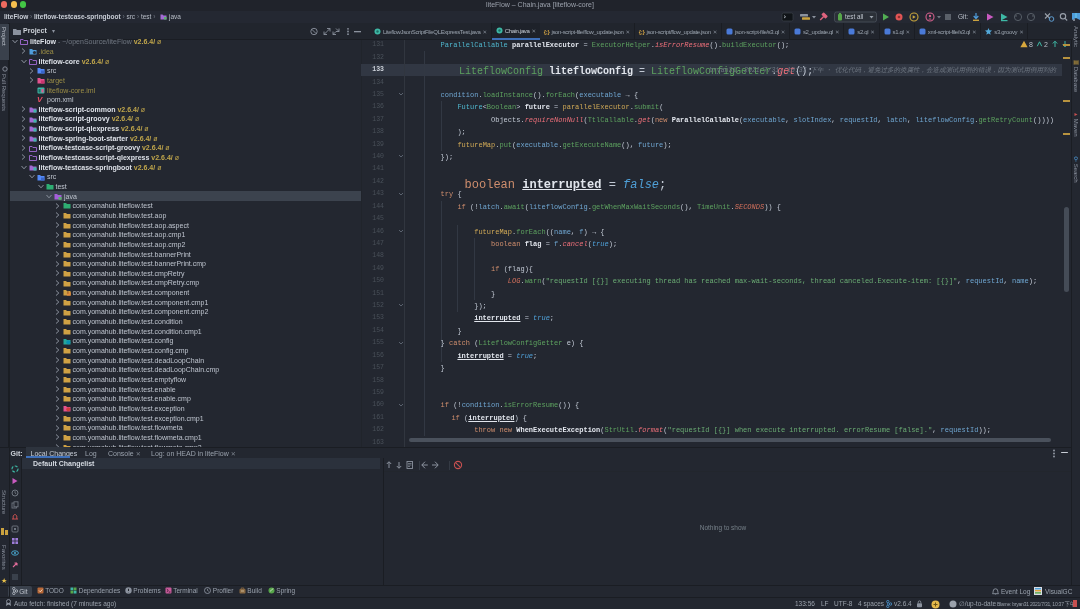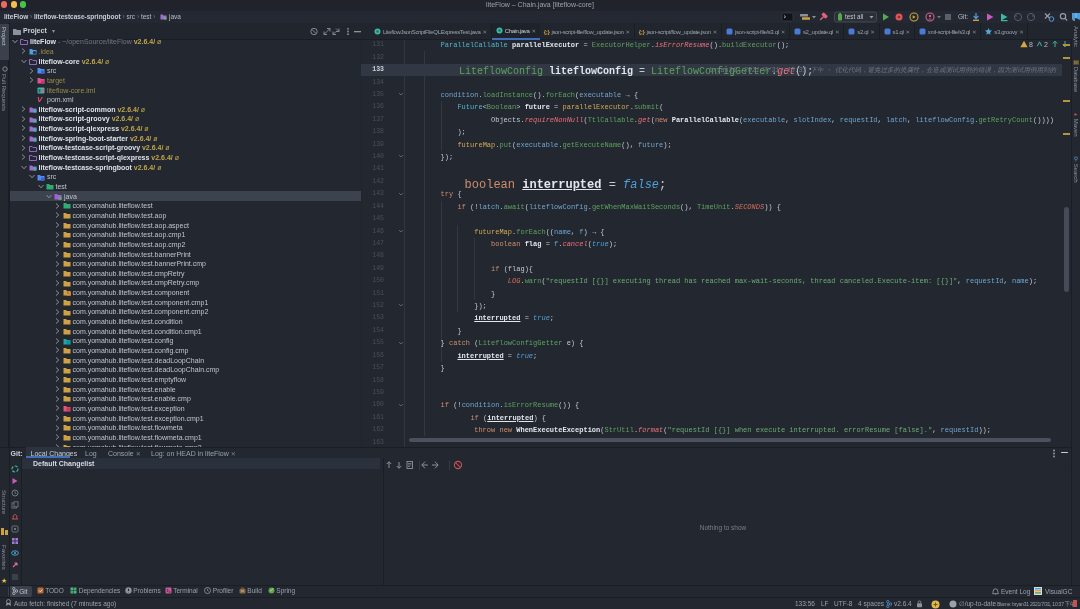--- a/index.html
+++ b/index.html
@@ -545,21 +545,21 @@
     <div class="a mono row" style="left:407px;top:339.3px;font-size:7px;color:#c2c9d4;">        <span class="w">}</span> <span class="k">catch</span> <span class="w">(</span><span class="g">LiteflowConfigGetter</span> <span class="w">e) {</span></div>
     <div class="a mono" style="left:361px;top:351.7px;width:23px;text-align:right;font-size:6.5px;color:#495059;">156</div>
     <div class="a mono row" style="left:407px;top:351.7px;font-size:7px;color:#c2c9d4;">            <span class="bu">interrupted</span> <span class="w">=</span> <span class="t">true</span><span class="w">;</span></div>
     <div class="a mono" style="left:361px;top:364.1px;width:23px;text-align:right;font-size:6.5px;color:#495059;">157</div>
     <div class="a mono row" style="left:407px;top:364.1px;font-size:7px;color:#c2c9d4;">        <span class="w">}</span></div>
     <div class="a mono" style="left:361px;top:376.5px;width:23px;text-align:right;font-size:6.5px;color:#495059;">158</div>
     <div class="a mono" style="left:361px;top:389.0px;width:23px;text-align:right;font-size:6.5px;color:#495059;">159</div>
     <div class="a mono" style="left:361px;top:401.4px;width:23px;text-align:right;font-size:6.5px;color:#495059;">160</div>
     <div class="a mono row" style="left:407px;top:401.4px;font-size:7px;color:#c2c9d4;">        <span class="k">if</span> <span class="w">(!</span><span class="v">condition</span><span class="w">.</span><span class="g">isErrorResume</span><span class="w">()) {</span></div>
     <div class="a mono" style="left:361px;top:413.8px;width:23px;text-align:right;font-size:6.5px;color:#495059;">161</div>
-    <div class="a mono row" style="left:420px;top:413.8px;font-size:7px;color:#c2c9d4;">            <span class="k">if</span> <span class="w">(</span><span class="bu">interrupted</span><span class="w">) {</span></div>
+    <div class="a mono row" style="left:401px;top:413.8px;font-size:7px;color:#c2c9d4;">            <span class="k">if</span> <span class="w">(</span><span class="bu">interrupted</span><span class="w">) {</span></div>
     <div class="a mono" style="left:361px;top:426.2px;width:23px;text-align:right;font-size:6.5px;color:#495059;">162</div>
     <div class="a mono row" style="left:407px;top:426.2px;font-size:7px;color:#c2c9d4;">                <span class="k">throw</span> <span class="k">new</span> <span class="b">WhenExecuteException</span><span class="w">(</span><span class="g">StrUtil</span><span class="w">.</span><span class="p">format</span><span class="w">(</span><span class="s">"requestId [{}] when execute interrupted. errorResume [false]."</span><span class="w">,</span> <span class="v">requestId</span><span class="w">));</span></div>
     <div class="a mono" style="left:361px;top:438.6px;width:23px;text-align:right;font-size:6.5px;color:#495059;">163</div>
     <svg class="a" style="left:398px;top:92.2px;" width="6" height="5">
       <path d="M1 1l2 2 2-2" stroke="#5a626e" stroke-width="1" fill="none"></path>
     </svg>
     <svg class="a" style="left:398px;top:154.3px;" width="6" height="5">
       <path d="M1 1l2 2 2-2" stroke="#5a626e" stroke-width="1" fill="none"></path>
     </svg>
     <svg class="a" style="left:398px;top:191.5px;" width="6" height="5">

